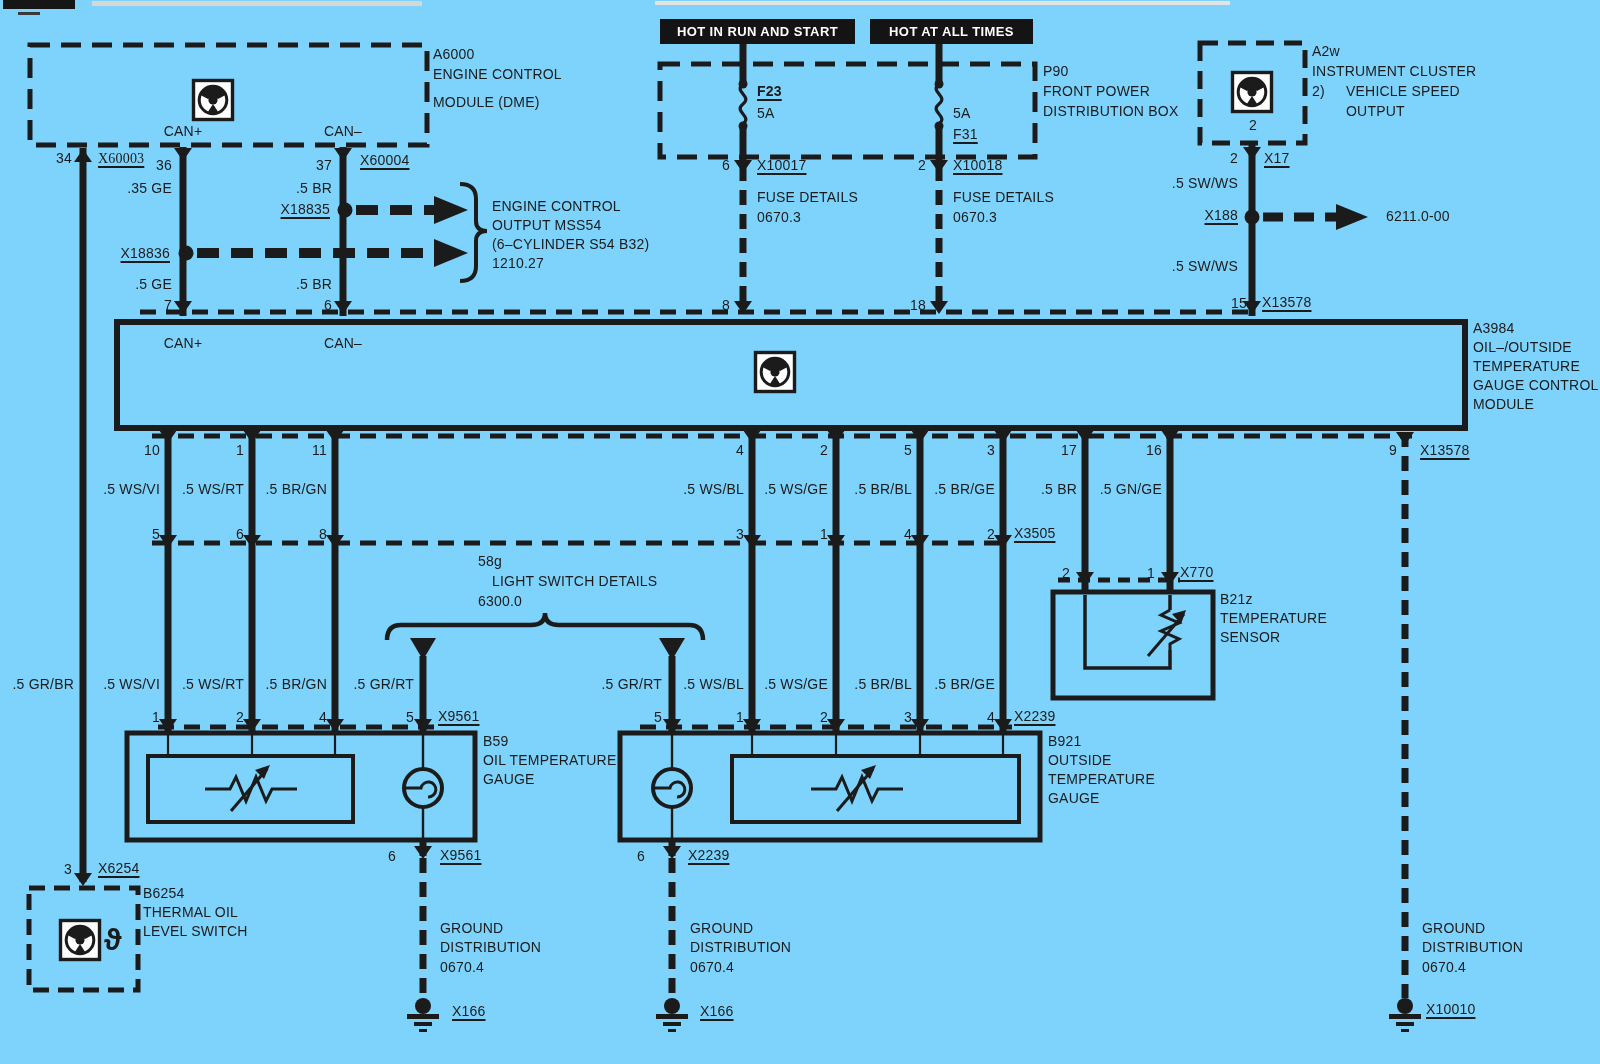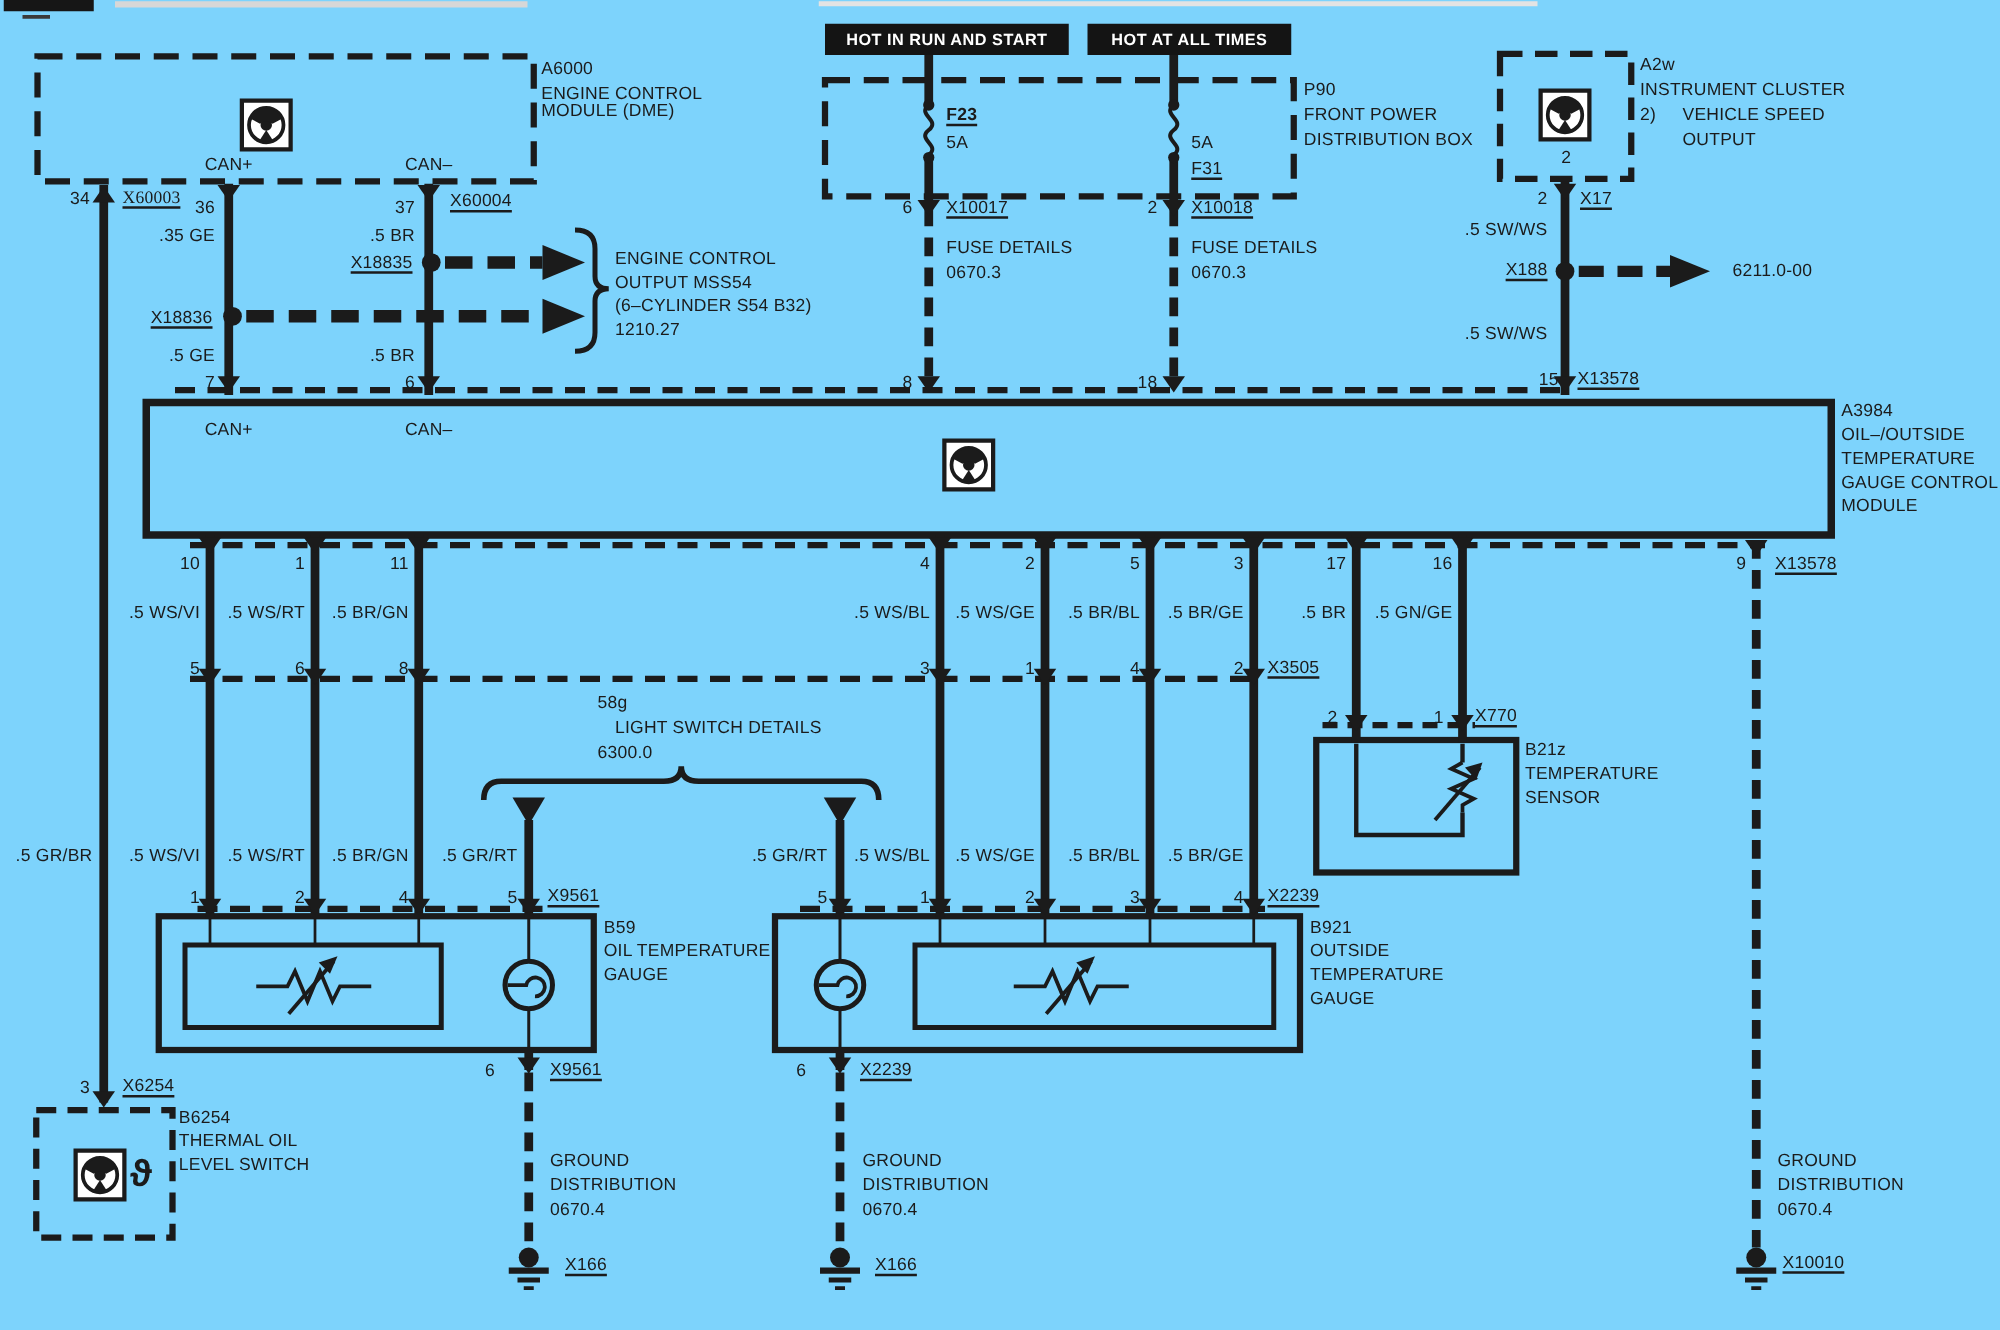--- a/index.html
+++ b/index.html
@@ -237,21 +237,21 @@
 
     <use href="#sw" x="191" y="78" width="44" height="44"></use>
     <use href="#sw" x="1230" y="70" width="44" height="44"></use>
     <use href="#sw" x="753" y="350" width="44" height="44"></use>
     <use href="#sw" x="58" y="918" width="44" height="44"></use>
   </svg>
 
   <div id="labels">
       <span class="lbl" style="left: 433px; top: 47px;">A6000</span>
       <span class="lbl" style="left: 433px; top: 67px;">ENGINE CONTROL</span>
-      <span class="lbl" style="left: 433px; top: 81px;">MODULE (DME)</span>
+      <span class="lbl" style="left: 433px; top: 95px;">MODULE (DME)</span>
       <span class="lbl c" style="left: 183px; top: 124px;">CAN+</span>
       <span class="lbl c" style="left: 343px; top: 124px;">CAN–</span>
       <span class="lbl r" style="left: 72px; top: 151px;">34</span>
       <span class="lbl ul" style="left: 98px; top: 151px; font-family: Liberation Serif, serif;">X60003</span>
       <span class="lbl r" style="left: 172px; top: 158px;">36</span>
       <span class="lbl r" style="left: 332px; top: 158px;">37</span>
       <span class="lbl ul" style="left: 360px; top: 153px;">X60004</span>
       <span class="lbl r" style="left: 172px; top: 181px;">.35 GE</span>
       <span class="lbl r" style="left: 332px; top: 181px;">.5 BR</span>
       <span class="lbl ul r" style="left: 330px; top: 202px;">X18835</span>

